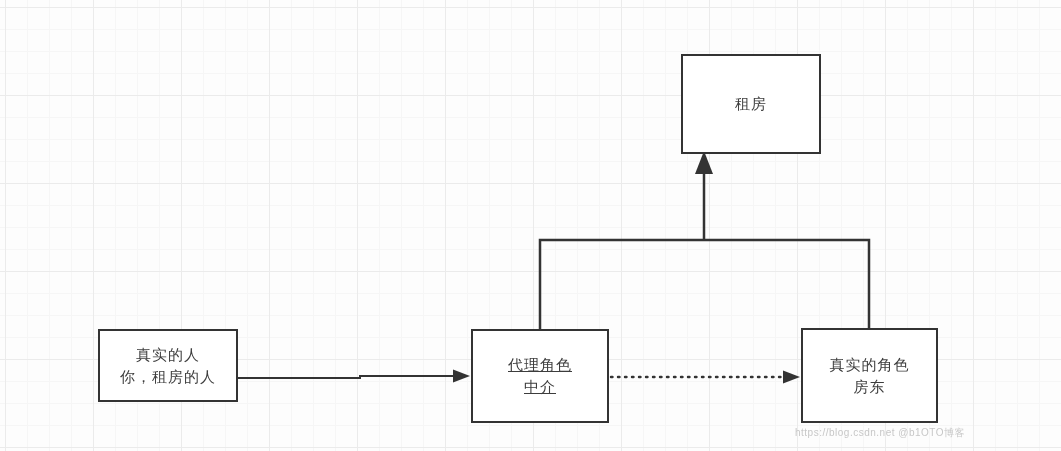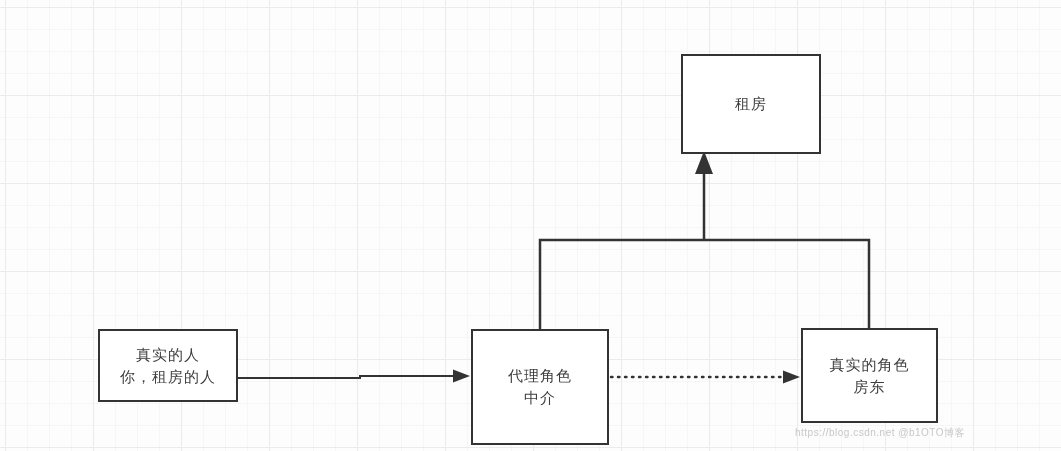--- a/index.html
+++ b/index.html
@@ -39,21 +39,21 @@
     justify-content: center;
     text-align: center;
     color: #3d3d3d;
     font-size: 15px;
     line-height: 22px;
     letter-spacing: 1px;
   }
   .node span { display: block; }
   .node-interface { left: 634px; top: 54px;  width: 140px; height: 100px; margin-left: 47px; }
   .node-client    { left: 98px;  top: 329px; width: 140px; height: 73px; }
-  .node-proxy     { left: 471px; top: 329px; width: 138px; height: 116px; }
+  .node-proxy     { left: 471px; top: 329px; width: 138px; height: 94px; text-decoration: underline; }
   .node-landlord  { left: 801px; top: 328px; width: 137px; height: 95px; }
   .watermark {
     position: absolute;
     left: 795px;
     top: 426px;
     color: #c7c7c7;
     font-size: 10px;
     letter-spacing: 0.5px;
     white-space: nowrap;
     filter: blur(0.4px);

